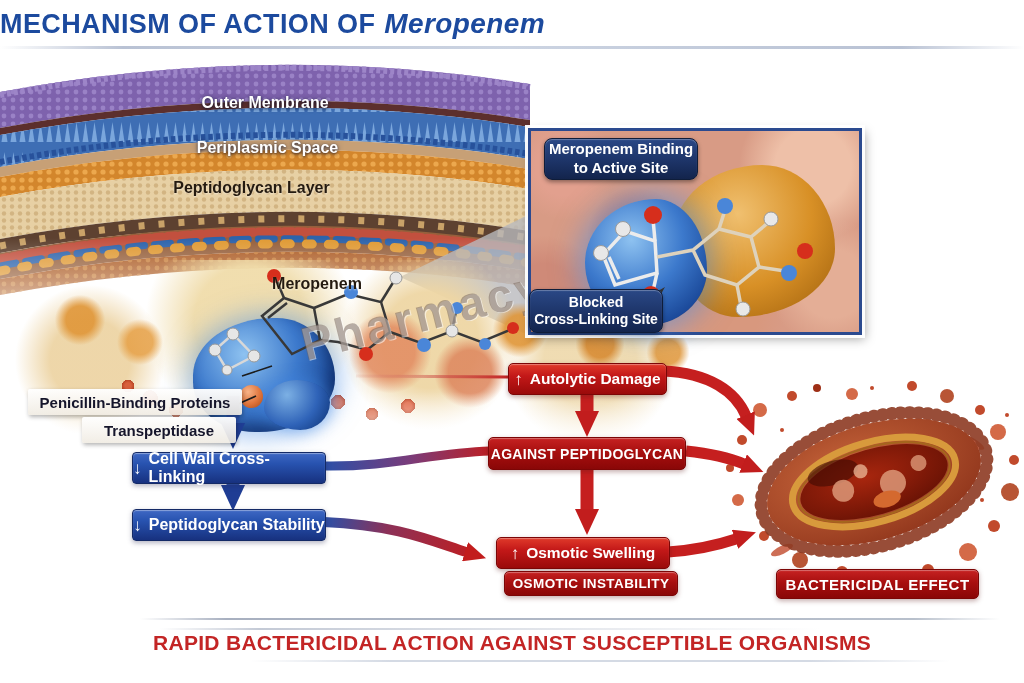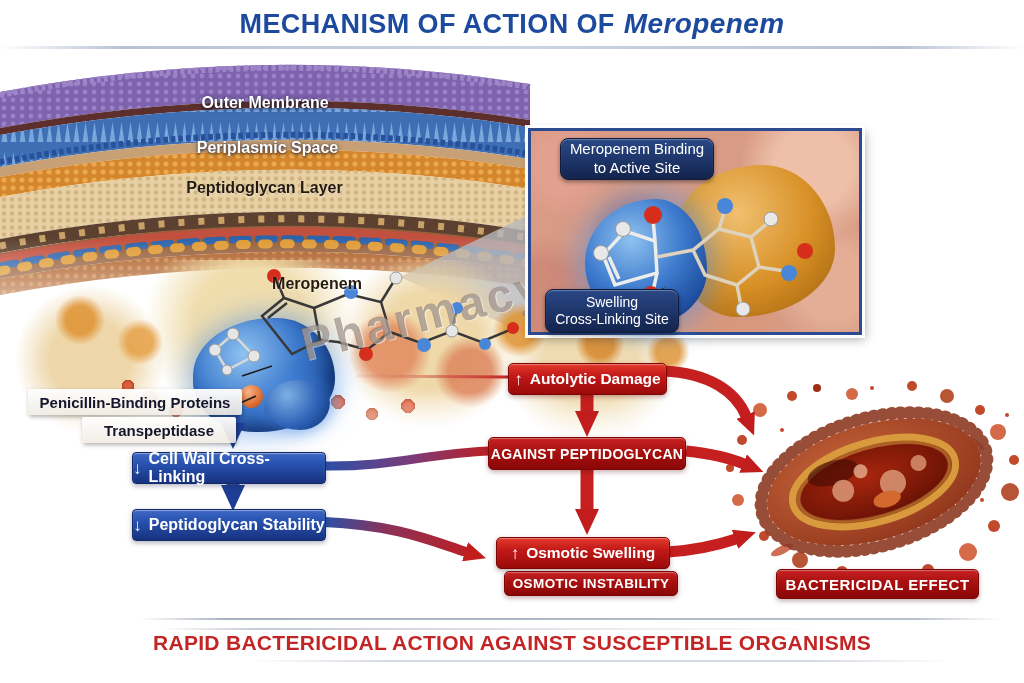--- a/index.html
+++ b/index.html
@@ -1,21 +1,21 @@
 <!DOCTYPE html>
 <html><head>
 <meta charset="utf-8">
 <style>
   html,body{margin:0;padding:0;background:#fff;}
   #canvas{position:relative;width:1024px;height:683px;background:#fff;overflow:hidden;
           font-family:"Liberation Sans",sans-serif;}
   .abs{position:absolute;}
 
   
-  #title{top:8px;left:0;width:100%;text-align:center;color:#1c4a9e;font-weight:bold;
+  #title{top:8px;left:0;width:100%;color:#1c4a9e;font-weight:bold;
          font-size:27px;letter-spacing:.4px;z-index:40;}
   #title .drug{font-style:italic;margin-left:9px;font-size:28px;}
   #title-rule{top:46px;left:0;width:100%;height:3px;z-index:40;
      background:linear-gradient(90deg,rgba(190,198,212,0),#b9c2d4 12%,#ccd4e2 50%,#b9c2d4 88%,rgba(190,198,212,0));}
 
   
   .mem-label{font-weight:bold;font-size:16px;z-index:30;text-align:center;}
   .mem-label.light{color:#fff;text-shadow:0 1px 3px rgba(20,25,50,.85),0 0 6px rgba(20,25,50,.4);}
   .mem-label.dark{color:#241a10;text-shadow:0 1px 2px rgba(255,255,255,.55);}
 
@@ -43,25 +43,25 @@
      background:#d89b85;overflow:visible;}
   #inset-bg{position:absolute;left:0;top:0;right:0;bottom:0;overflow:hidden;
      background-image:
        radial-gradient(circle 70px at 10% 18%,#e2a08e 40%,rgba(226,160,142,0) 75%),
        radial-gradient(circle 80px at 4% 82%,#cf8a78 40%,rgba(207,138,120,0) 75%),
        radial-gradient(circle 95px at 86% 18%,#eec0a8 40%,rgba(238,192,168,0) 78%),
        radial-gradient(circle 85px at 92% 76%,#e4ae96 40%,rgba(228,174,150,0) 76%),
        radial-gradient(circle 75px at 60% 92%,#d8987e 40%,rgba(216,152,126,0) 75%),
        radial-gradient(circle 65px at 32% 52%,#c98270 40%,rgba(201,130,112,0) 75%);}
   .inset-blob{position:absolute;}
-  .inset-tag{position:absolute;z-index:5;color:#fff;font-weight:normal;text-align:center;
+  .inset-tag{position:absolute;z-index:5;color:#fff;font-weight:bold;text-align:center;
      white-space:pre-line;border-radius:8px;border:1px solid #0f1d3a;line-height:1.25;
      background:linear-gradient(180deg,#2a4886 0%,#1d3468 55%,#13244c 100%);
      box-shadow:inset 0 1px 1px rgba(255,255,255,.3),0 2px 4px rgba(0,0,0,.4);
-     display:flex;align-items:center;justify-content:center;margin-left:16px;}
+     display:flex;align-items:center;justify-content:center;}
 
   
   #blobzone{left:0;top:260px;width:780px;height:200px;z-index:4;
     background-image:
       radial-gradient(circle 11px at 150px 138px,#e06644 35%,#c04828 70%,rgba(0,0,0,0) 71%),
       radial-gradient(circle 10px at 176px 150px,#d8603c 35%,#b84424 70%,rgba(0,0,0,0) 71%),
       radial-gradient(circle 10px at 205px 134px,#e06644 35%,#c04828 70%,rgba(0,0,0,0) 71%),
       radial-gradient(circle 11px at 248px 134px,#e8714e 35%,#c04828 70%,rgba(0,0,0,0) 71%),
       radial-gradient(circle 10px at 296px 158px,#d8603c 35%,#b84424 70%,rgba(0,0,0,0) 71%),
       radial-gradient(circle 10px at 338px 142px,#e06644 35%,#c04828 70%,rgba(0,0,0,0) 71%),
@@ -202,21 +202,21 @@
       <circle cx="452" cy="331" r="6" fill="#e6e6e6" stroke="#999"></circle>
       <circle cx="215" cy="350" r="6" fill="#e6e6e6" stroke="#999"></circle>
       <circle cx="233" cy="334" r="6" fill="#e6e6e6" stroke="#999"></circle>
       <circle cx="254" cy="356" r="6" fill="#e6e6e6" stroke="#999"></circle>
       <circle cx="227" cy="370" r="5" fill="#e6e6e6" stroke="#999"></circle>
     </g>
   </svg>
 
   <div class="abs mem-label light" style="left:175px;top:139px;width:185px">Periplasmic Space</div>
   <div class="abs mem-label light" style="left:170px;top:94px;width:190px">Outer Membrane</div>
-  <div class="abs mem-label dark" style="left:162px;top:179px;width:205px">Peptidoglycan Layer</div>
+  <div class="abs mem-label dark" style="left:149px;top:179px;width:205px">Peptidoglycan Layer</div>
   <div class="abs mem-label dark" style="left:262px;top:275px;width:110px">Meropenem</div>
 
   <div id="watermark" class="abs">PharmacyR</div>
 
   <div id="inset" class="abs">
     <div id="inset-bg"></div>
     <div class="inset-blob" style="left:142px;top:34px;width:162px;height:152px;
                 border-radius:55% 45% 60% 40% / 48% 55% 45% 52%;
                 background:radial-gradient(circle at 40% 32%,#f0c070,#d89026 52%,#a5650f 92%);"></div>
     <div class="inset-blob" style="left:54px;top:68px;width:122px;height:127px;
@@ -245,21 +245,21 @@
         <circle cx="786" cy="270" r="8" fill="#4a86d8"></circle>
         <circle cx="598" cy="250" r="7.5" fill="#e8e8e8" stroke="#9a9a9a"></circle>
         <circle cx="620" cy="226" r="7.5" fill="#e8e8e8" stroke="#9a9a9a"></circle>
         <circle cx="768" cy="216" r="7" fill="#e8e8e8" stroke="#9a9a9a"></circle>
         <circle cx="740" cy="306" r="7" fill="#e8e8e8" stroke="#9a9a9a"></circle>
       </g>
       <path d="M636,300 L660,286 L650,304" fill="none" stroke="#333" stroke-width="1.5"></path>
     </svg>
     <div class="inset-tag" style="left:13px;top:7px;width:152px;height:40px;font-size:15px">Meropenem Binding
 to Active Site</div>
-    <div class="inset-tag" style="left:-2px;top:158px;width:132px;height:42px;font-size:14px">Swelling
+    <div class="inset-tag" style="left:-2px;top:158px;width:132px;height:42px;font-size:14px">Blocked
 Cross-Linking Site</div>
   </div>
 
   <svg class="abs" style="left:722px;top:380px;z-index:10" width="300" height="212" viewBox="0 0 300 212">
     <defs>
       <radialGradient id="bbody" cx=".4" cy=".35" r=".8">
         <stop offset="0" stop-color="#c9673c"></stop>
           <stop offset="1" stop-color="#8a3018"></stop>
       </radialGradient>
       <radialGradient id="bin" cx=".45" cy=".4" r=".75">

